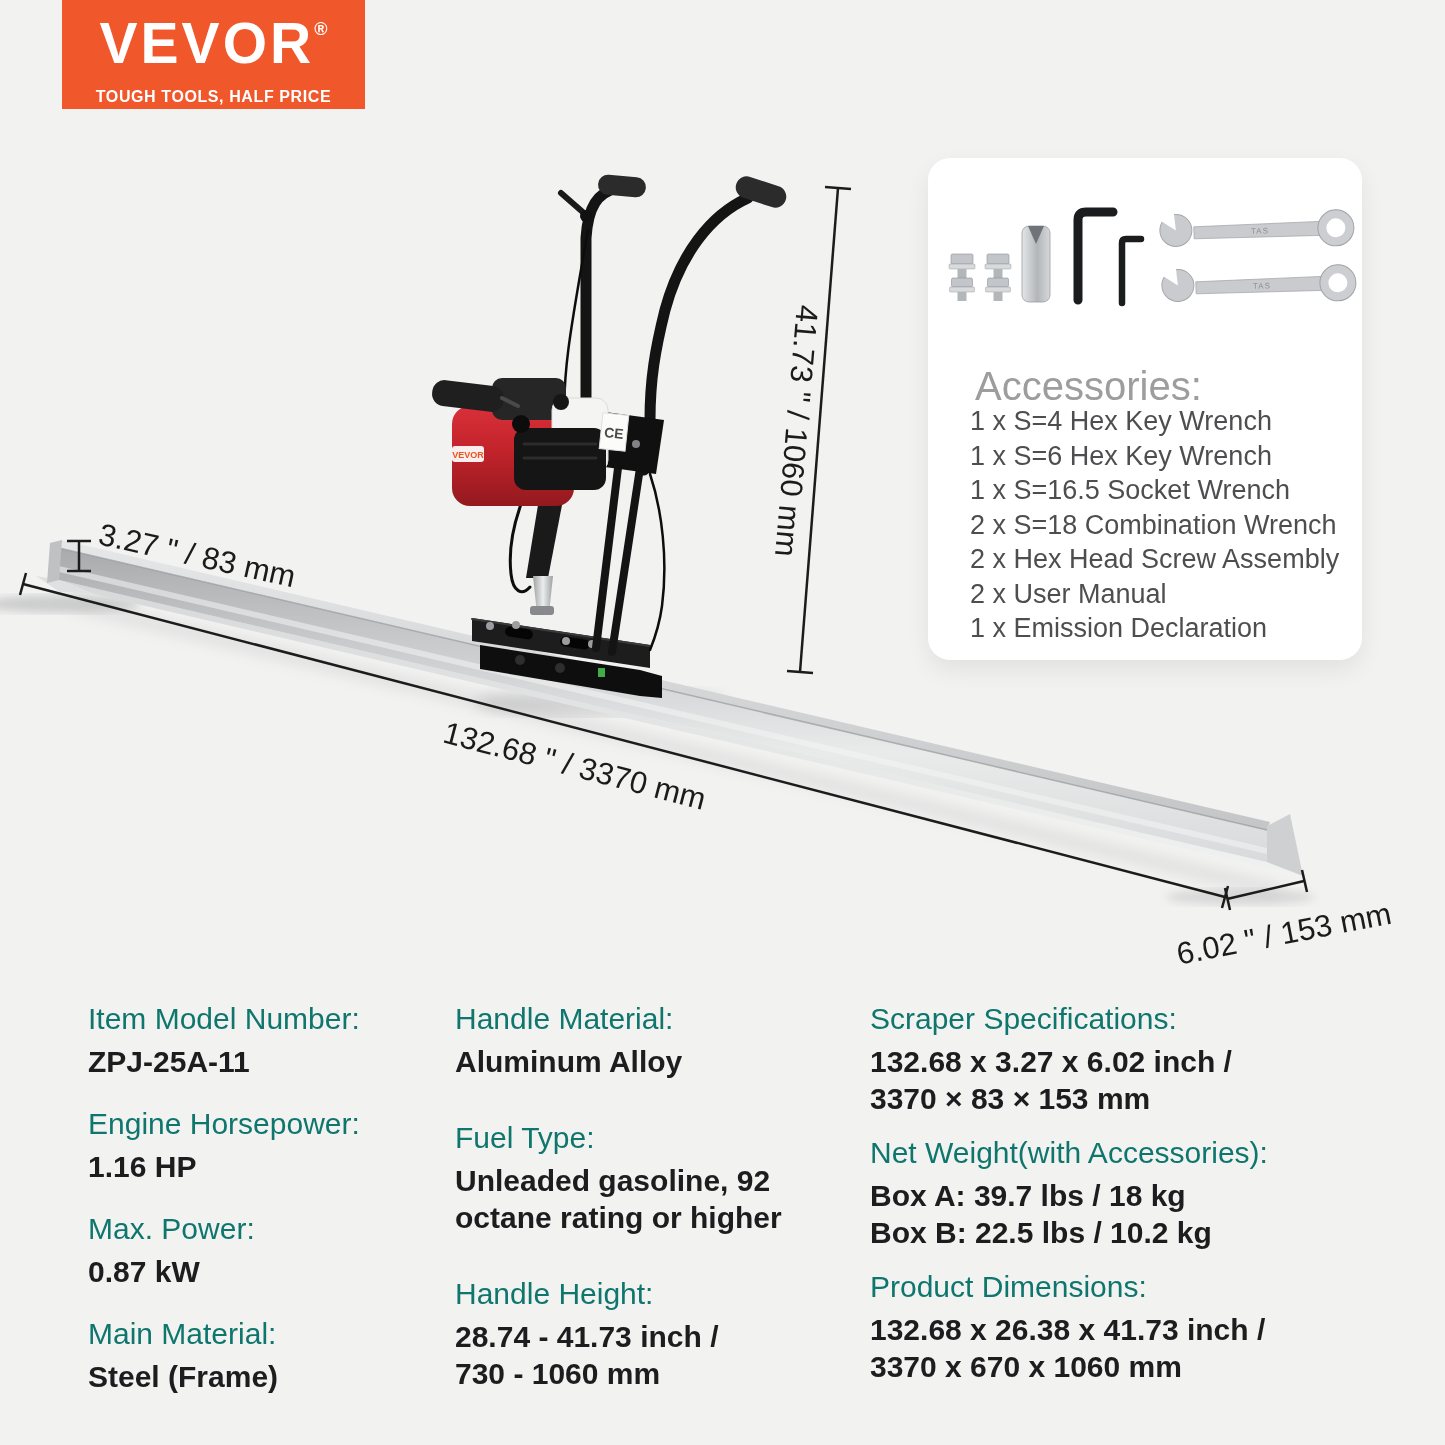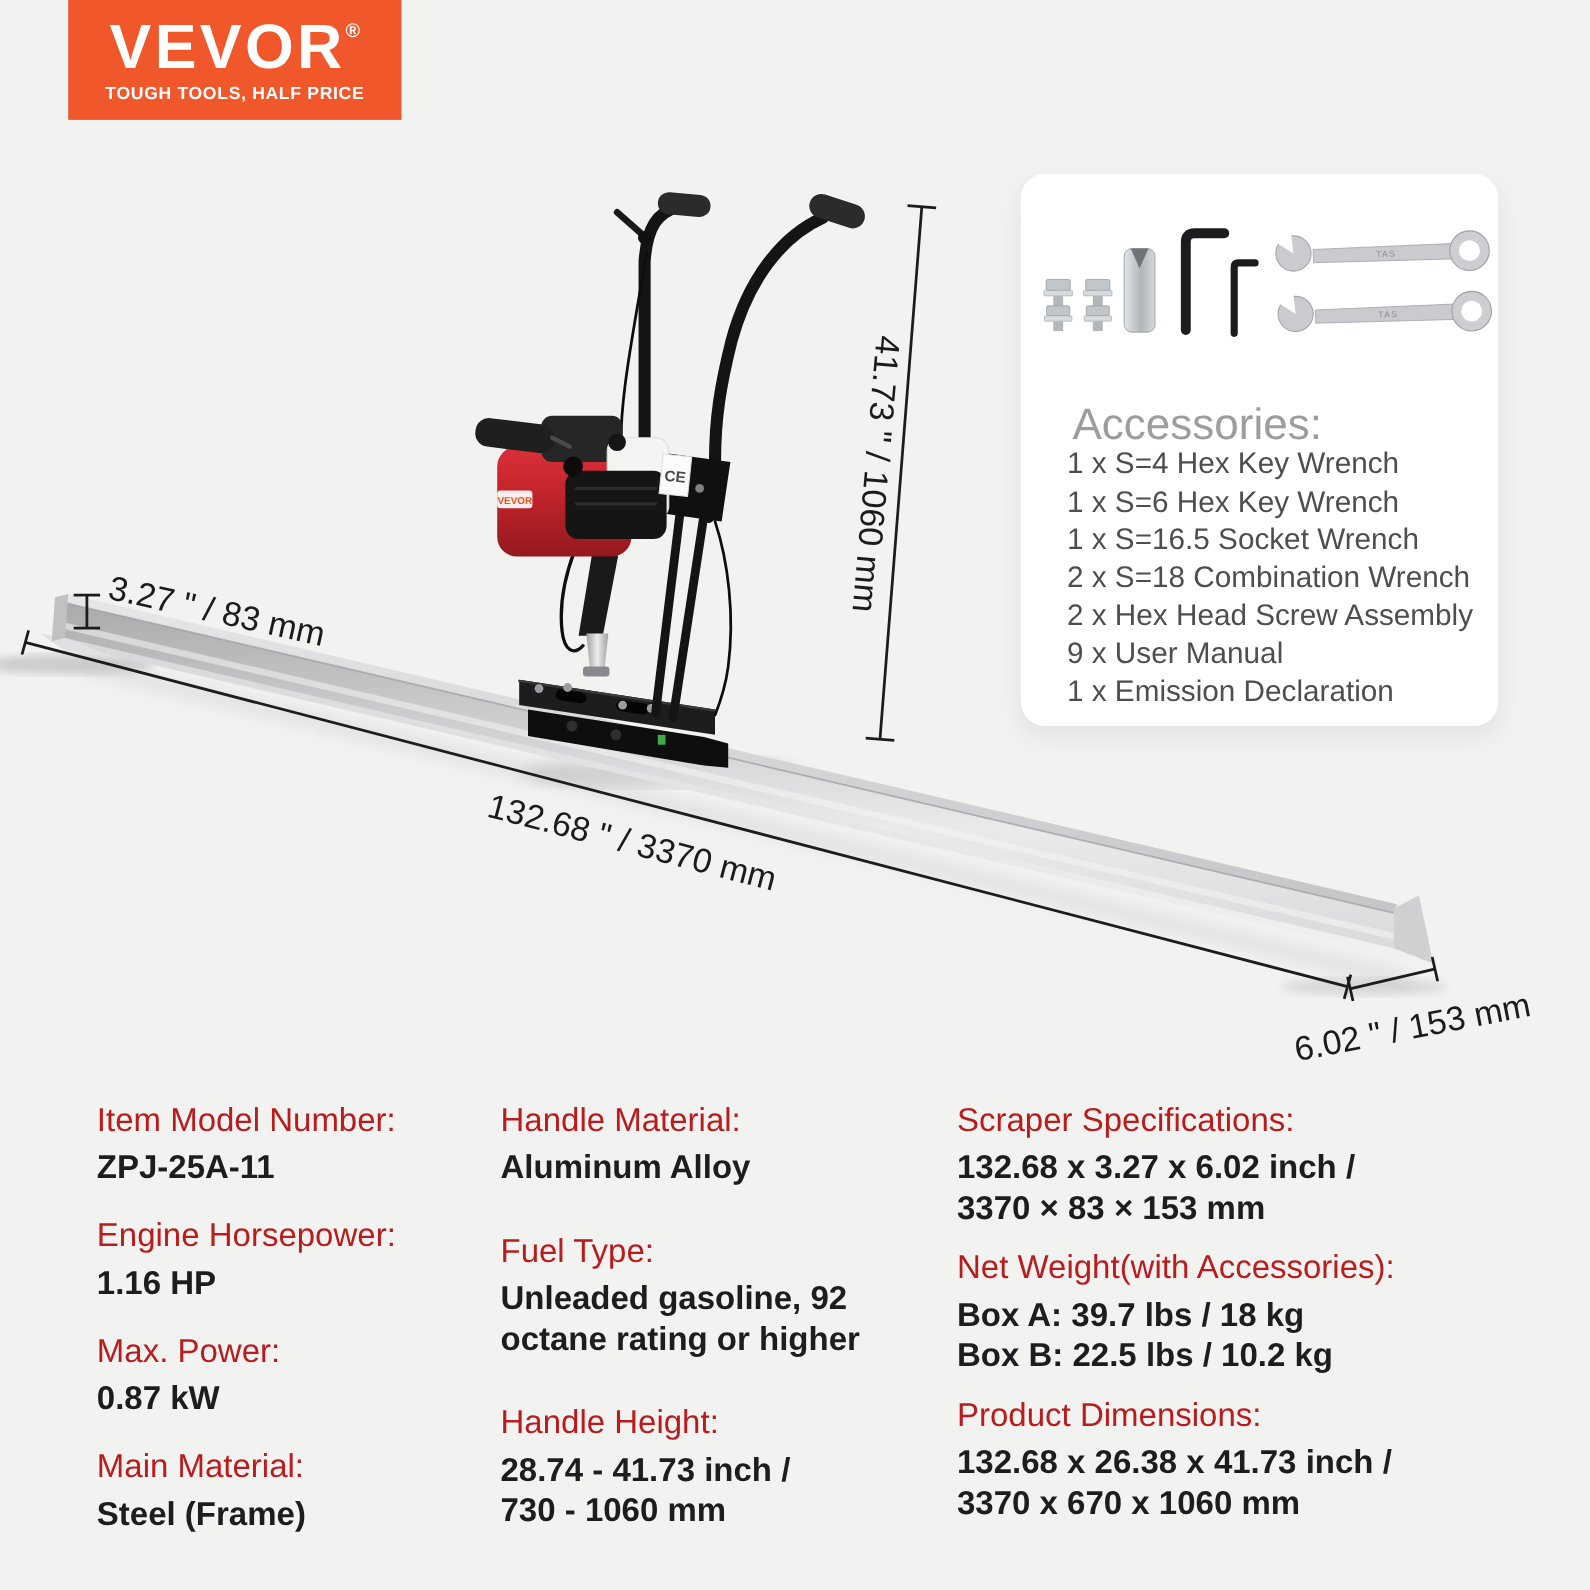--- a/index.html
+++ b/index.html
@@ -14,21 +14,21 @@
   
   .scene{position:absolute;left:0;top:0;width:1445px;height:1445px;pointer-events:none;}
 
   
   .logo{
     position:absolute;left:62px;top:0;width:303px;height:109px;
     background:#f0572b;color:#fff;text-align:center;box-sizing:border-box;
   }
   .logo-name{font-size:57px;font-weight:700;letter-spacing:3px;line-height:1;margin-top:15px;}
   .logo-name .reg{font-size:18px;font-weight:700;vertical-align:28px;letter-spacing:0;}
-  .logo-tag{font-size:16px;font-weight:700;letter-spacing:.6px;margin-top:5px;}
+  .logo-tag{font-size:16px;font-weight:700;letter-spacing:.6px;margin-top:16px;}
 
   
   .acc-panel{
     position:absolute;left:928px;top:158px;width:434px;height:502px;
     background:#ffffff;border-radius:22px;
     box-shadow:0 10px 24px rgba(0,0,0,.07);
   }
   .tools{position:absolute;left:0;top:0;width:434px;height:170px;}
   .acc-title{position:absolute;left:47px;top:206px;font-size:40px;color:#9d9d9d;}
   .acc-list{
@@ -37,21 +37,21 @@
   }
 
   
   .specs-col{position:absolute;top:1002px;}
   .col1{left:88px;width:350px;}
   .col2{left:455px;width:440px;}
   .col3{left:870px;width:520px;}
   .col1 .group{margin-bottom:27px;}
   .col2 .group{margin-bottom:41px;}
   .col3 .group{margin-bottom:19px;}
-  .spec-label{font-size:30px;color:#b91c1c;margin-bottom:7px;white-space:nowrap;}
+  .spec-label{font-size:30px;color:#0f766e;margin-bottom:7px;white-space:nowrap;}
   .spec-val{font-size:30px;font-weight:700;color:#1d1d1f;line-height:37px;white-space:nowrap;}
 
   
   .dim-label{font-size:31px;fill:#1b1b1b;}
   .micro{font-size:8px;fill:#8e9296;letter-spacing:1px;}
 </style>
 </head>
 <body>
 
 <div class="stage">
@@ -258,21 +258,21 @@
         <text class="micro" x="100" y="3" text-anchor="middle">TAS</text>
       </g>
     </svg>
     <div class="acc-title">Accessories:</div>
     <ul class="acc-list">
       <li>1 x S=4 Hex Key Wrench</li>
       <li>1 x S=6 Hex Key Wrench</li>
       <li>1 x S=16.5 Socket Wrench</li>
       <li>2 x S=18 Combination Wrench</li>
       <li>2 x Hex Head Screw Assembly</li>
-      <li>9 x User Manual</li>
+      <li>2 x User Manual</li>
       <li>1 x Emission Declaration</li>
     </ul>
   </div>
 
   <div class="specs-col col1">
     <div class="group">
       <div class="spec-label">Item Model Number:</div>
       <div class="spec-val">ZPJ-25A-11</div>
     </div>
     <div class="group">

